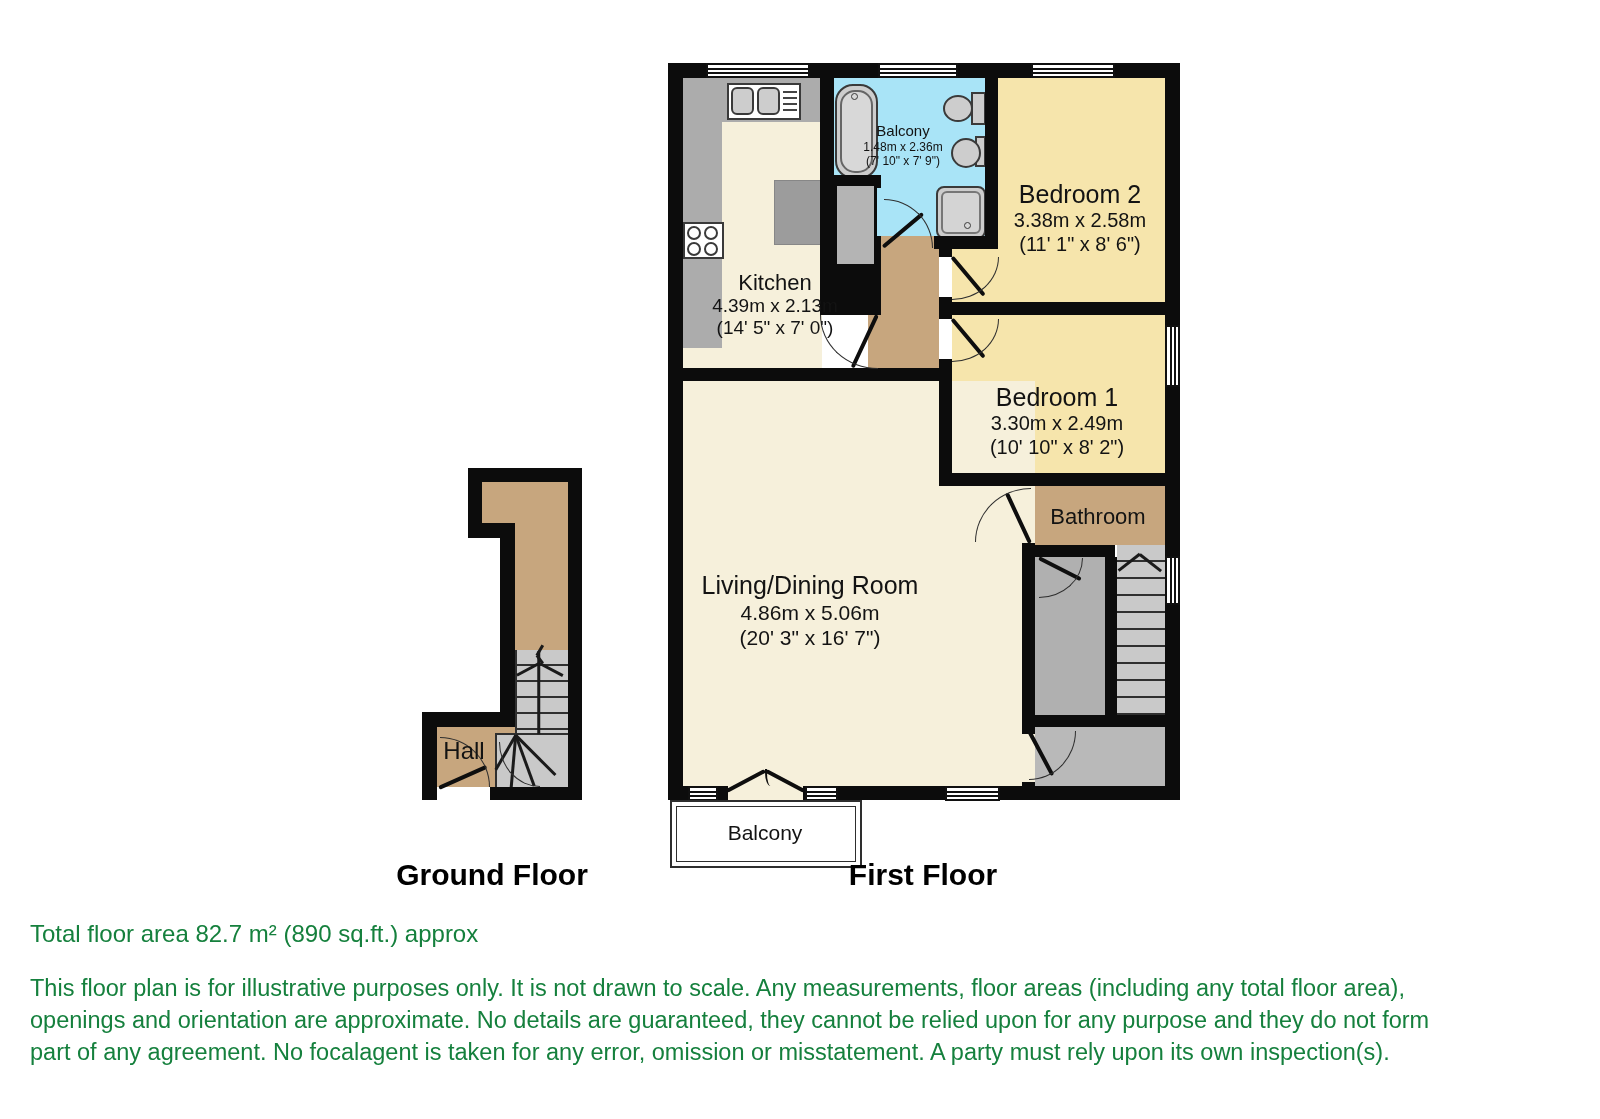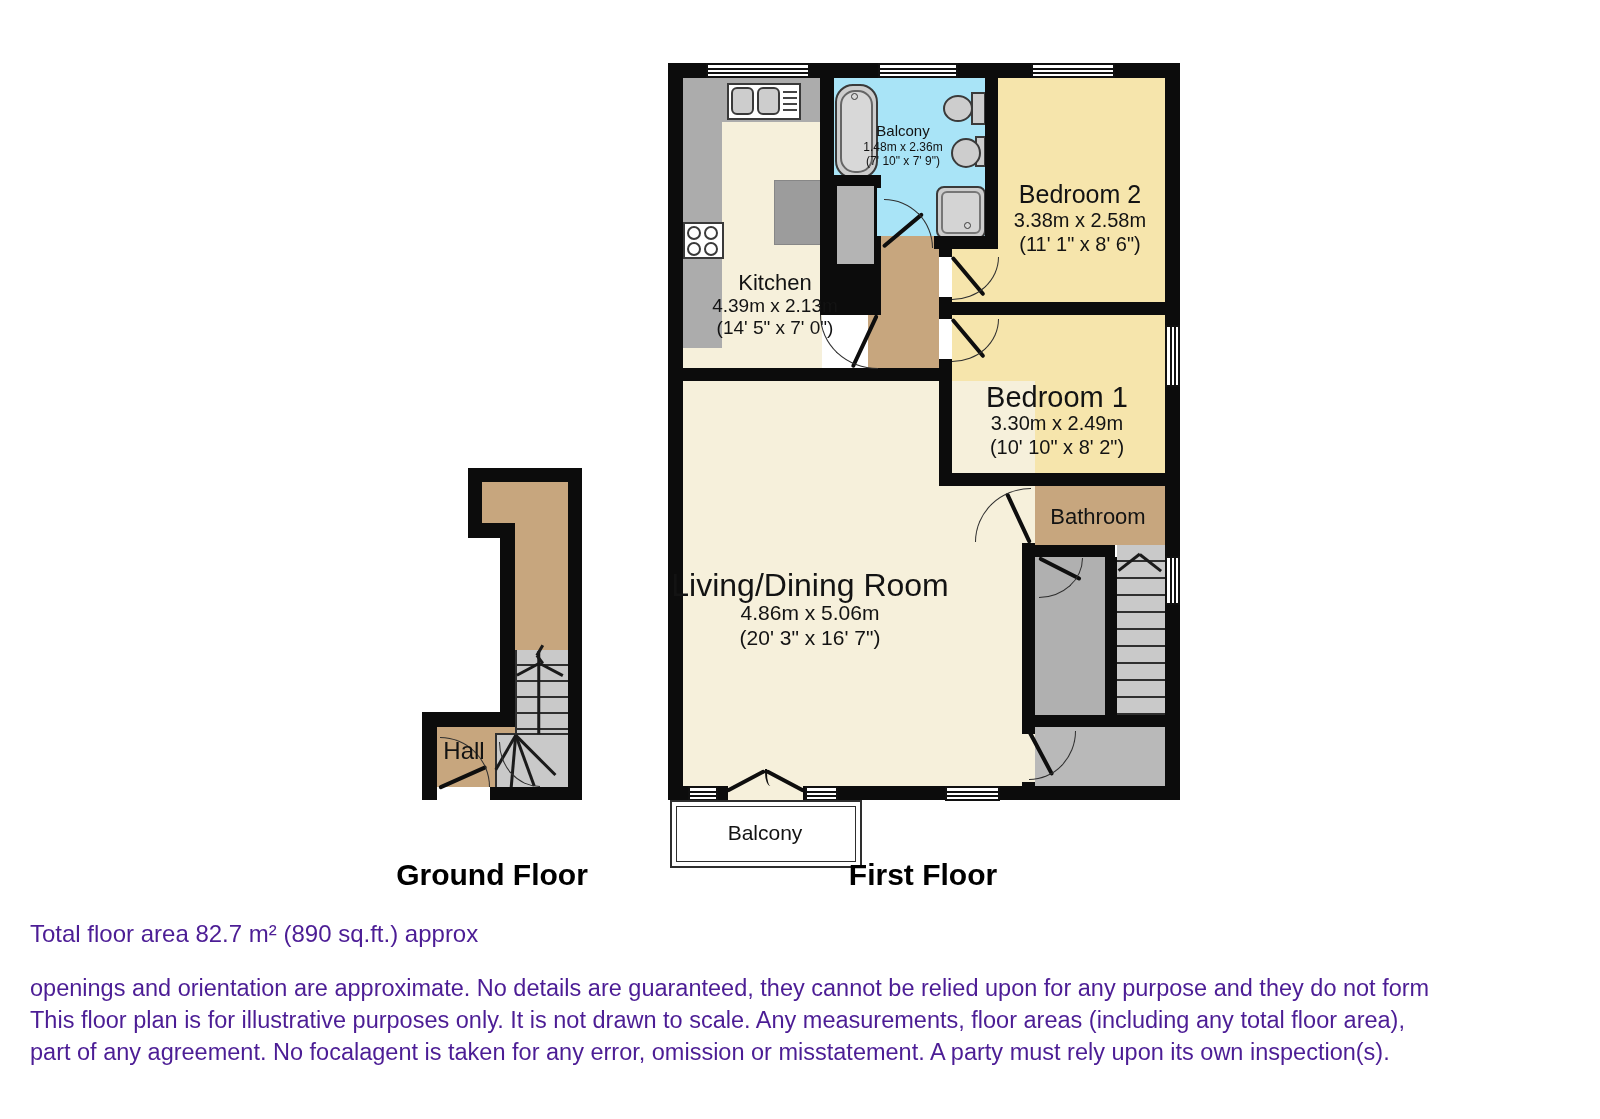--- a/index.html
+++ b/index.html
@@ -17,21 +17,21 @@
   .winh,.winv{position:absolute;background:#fff;border:2px solid #101010;box-sizing:border-box}
   .winh::before,.winh::after{content:"";position:absolute;left:0;right:0;height:2px;background:#101010}
   .winh::before{top:24%}.winh::after{top:60%}
   .winv::before,.winv::after{content:"";position:absolute;top:0;bottom:0;width:2px;background:#101010}
   .winv::before{left:24%}.winv::after{left:60%}
   .fx{position:absolute;box-sizing:border-box;border:2px solid #3a3a3a;background:var(--fixture,#cdcdcd)}
   .rlabel{position:absolute;text-align:center;color:#131313}
   .rname{font-size:22px;line-height:25px}
   .rdim{font-size:19px;line-height:22px}
   .title{position:absolute;font-weight:bold;font-size:30px;text-align:center;color:#000}
-  .ftxt{position:absolute;color:#4c1d95}
+  .ftxt{position:absolute;color:#15803d}
 </style>
 </head>
 <body>
 
 <div class="canvas">
 
   <div>
 
     <div class="fill" style="left:482px;top:482px;width:86px;height:41px;background:var(--tan)"></div>
     <div class="fill" style="left:515px;top:523px;width:53px;height:127px;background:var(--tan)"></div>
@@ -182,38 +182,38 @@
       <div class="rname" style="font-size:15px;line-height:18px">Balcony</div>
       <div class="rdim" style="font-size:12px;line-height:14px">1.48m x 2.36m</div>
       <div class="rdim" style="font-size:12px;line-height:14px">(7' 10" x 7' 9")</div>
     </div>
     <div class="rlabel" style="left:985px;top:180px;width:190px">
       <div class="rname" style="font-size:25px;line-height:28px">Bedroom 2</div>
       <div class="rdim" style="font-size:20px;line-height:24px">3.38m x 2.58m</div>
       <div class="rdim" style="font-size:20px;line-height:24px">(11' 1" x 8' 6")</div>
     </div>
     <div class="rlabel" style="left:962px;top:383px;width:190px">
-      <div class="rname" style="font-size:29px;line-height:28px">Bedroom 1</div>
+      <div class="rname" style="font-size:25px;line-height:28px">Bedroom 1</div>
       <div class="rdim" style="font-size:20px;line-height:24px">3.30m x 2.49m</div>
       <div class="rdim" style="font-size:20px;line-height:24px">(10' 10" x 8' 2")</div>
     </div>
     <div class="rlabel" style="left:1033px;top:504px;width:130px">
       <div class="rname">Bathroom</div>
     </div>
     <div class="rlabel" style="left:635px;top:570px;width:350px">
-      <div class="rname" style="font-size:32px;line-height:30px">Living/Dining Room</div>
+      <div class="rname" style="font-size:25px;line-height:30px">Living/Dining Room</div>
       <div class="rdim" style="font-size:21px;line-height:25px">4.86m x 5.06m</div>
       <div class="rdim" style="font-size:21px;line-height:25px">(20' 3" x 16' 7")</div>
     </div>
     <div class="rlabel" style="left:698px;top:820px;width:134px">
       <div class="rname" style="font-size:21px">Balcony</div>
     </div>
     <div class="title" style="left:808px;top:858px;width:230px">First Floor</div>
   </div>
 
   <div class="ftxt" style="left:30px;top:920px;font-size:24px">Total floor area 82.7 m² (890 sq.ft.) approx</div>
   <div class="ftxt" style="left:30px;top:972px;width:1500px;font-size:23.5px;line-height:32px">
+    <div>This floor plan is for illustrative purposes only. It is not drawn to scale. Any measurements, floor areas (including any total floor area),</div>
     <div>openings and orientation are approximate. No details are guaranteed, they cannot be relied upon for any purpose and they do not form</div>
-    <div>This floor plan is for illustrative purposes only. It is not drawn to scale. Any measurements, floor areas (including any total floor area),</div>
     <div>part of any agreement. No focalagent is taken for any error, omission or misstatement. A party must rely upon its own inspection(s).</div>
   </div>
 
 </div>
 
 </body></html>

